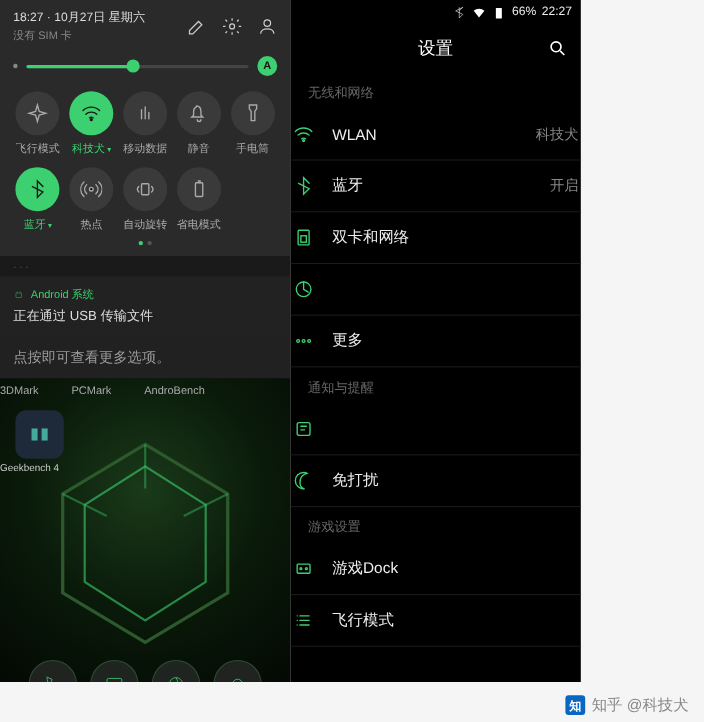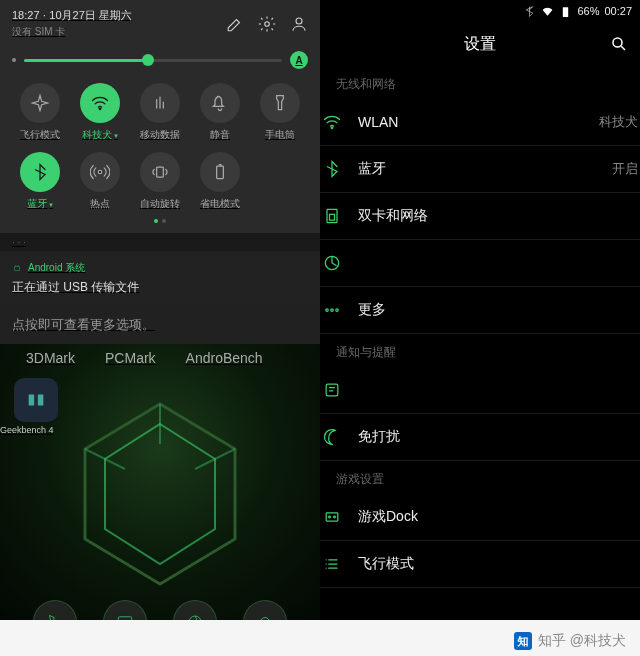--- a/index.html
+++ b/index.html
@@ -1,17 +1,17 @@
 <!DOCTYPE html>
 <html><head>
 <meta charset="utf-8">
 <style>
 * { margin: 0; padding: 0; box-sizing: border-box; }
 body { width: 640px; height: 656px; background: #f5f5f5; font-family: sans-serif; position: relative; overflow: hidden; }
-.container { display: flex; width: 640px; height: 620px; text-decoration: underline; }
+.container { display: flex; width: 528px; height: 620px; }
 .phone { width: 320px; height: 620px; background: #000; position: relative; overflow: hidden; }
 .left-phone { background: linear-gradient(180deg, #1a1a1a 0%, #0a0a0a 100%); }
 
 .qs-panel { background: #2a2a2a; padding: 8px 12px 10px; }
 .qs-header { display: flex; align-items: center; justify-content: space-between; font-size: 11px; color: #ccc; }
 .qs-header-left { display: flex; flex-direction: column; gap: 2px; }
 .qs-date { color: #ddd; }
 .qs-nosim { color: #888; font-size: 10px; }
 .qs-header-right { display: flex; gap: 14px; align-items: center; }
 .qs-icon { width: 18px; height: 18px; stroke: #ccc; fill: none; stroke-width: 1.5; }
@@ -32,21 +32,21 @@
 .chev { font-size: 7px; margin-left: 2px; }
 .dots { display: flex; justify-content: center; gap: 4px; margin-top: 8px; }
 .dot { width: 4px; height: 4px; border-radius: 50%; background: #555; }
 .dot.on { background: #3cd070; }
 .notif-strip { background: rgba(30,30,30,0.6); padding: 4px 12px; font-size: 9px; color: #666; display: flex; gap: 20px; }
 .notif { background: rgba(35,35,35,0.95); padding: 10px 12px; }
 .notif-title { font-size: 10px; color: #3cd070; display: flex; align-items: center; gap: 6px; }
 .notif-main { font-size: 12px; color: #ddd; margin-top: 4px; }
 .notif-sub { font-size: 13px; color: #999; margin-top: 20px; }
 .homescreen { position: relative; height: 340px; background: radial-gradient(circle at 50% 30%, #1a3a1a 0%, #0a1a0a 40%, #000 100%); }
-.app-row { display: flex; gap: 30px; padding: 6px 26px; font-size: 14px; color: #aaa; }
+.app-row { display: flex; gap: 30px; padding: 6px 0; font-size: 10px; color: #aaa; }
 .app-icon { width: 44px; height: 44px; background: #1e2a3a; border-radius: 10px; margin: 6px 0 3px 14px; display:flex;align-items:center;justify-content:center; }
 .app-label { font-size: 9px; color: #ccc; }
 .hex-shape { position: absolute; left: 50%; top: 50px; transform: translateX(-50%); width: 180px; height: 200px; }
 .dock { position: absolute; bottom: 40px; left: 0; right: 0; display: flex; justify-content: space-around; padding: 0 20px; }
 .dock-circle { width: 44px; height: 44px; border-radius: 50%; background: rgba(50,50,50,0.6); border: 1px solid rgba(80,200,100,0.25); display:flex;align-items:center;justify-content:center; }
 
 .right-phone { background: #000; }
 .statusbar { height: 22px; display: flex; justify-content: flex-end; align-items: center; gap: 5px; padding: 0 8px; font-size: 11px; color: #eee; }
 .sb-ic { width: 13px; height: 13px; }
 .header { height: 44px; display: flex; align-items: center; justify-content: center; position: relative; }
@@ -244,21 +244,21 @@
       <svg class="sb-ic" viewBox="0 0 24 24" stroke="#fff" fill="none">
           <path d="M12 3v18l6-6-12-6 12-6-6 6"></path>
         </svg>
       <svg class="sb-ic" viewBox="0 0 24 24" fill="#fff">
           <path d="M12 20l9-11c-5-5-13-5-18 0l9 11z"></path>
         </svg>
       <svg class="sb-ic" viewBox="0 0 24 24" fill="#fff">
           <rect x="7" y="4" width="10" height="18" rx="1"></rect>
         </svg>
       <span>66%</span>
-      <span>00:27</span>
+      <span>22:27</span>
     </div>
     <div class="header">
       <span class="header-title">设置</span>
       <svg class="search-ic" viewBox="0 0 24 24">
           <circle cx="10" cy="10" r="6"></circle>
           <path d="M20 20l-5-5"></path>
         </svg>
     </div>
     <div id="sections">
         <div class="section-label">无线和网络</div>

